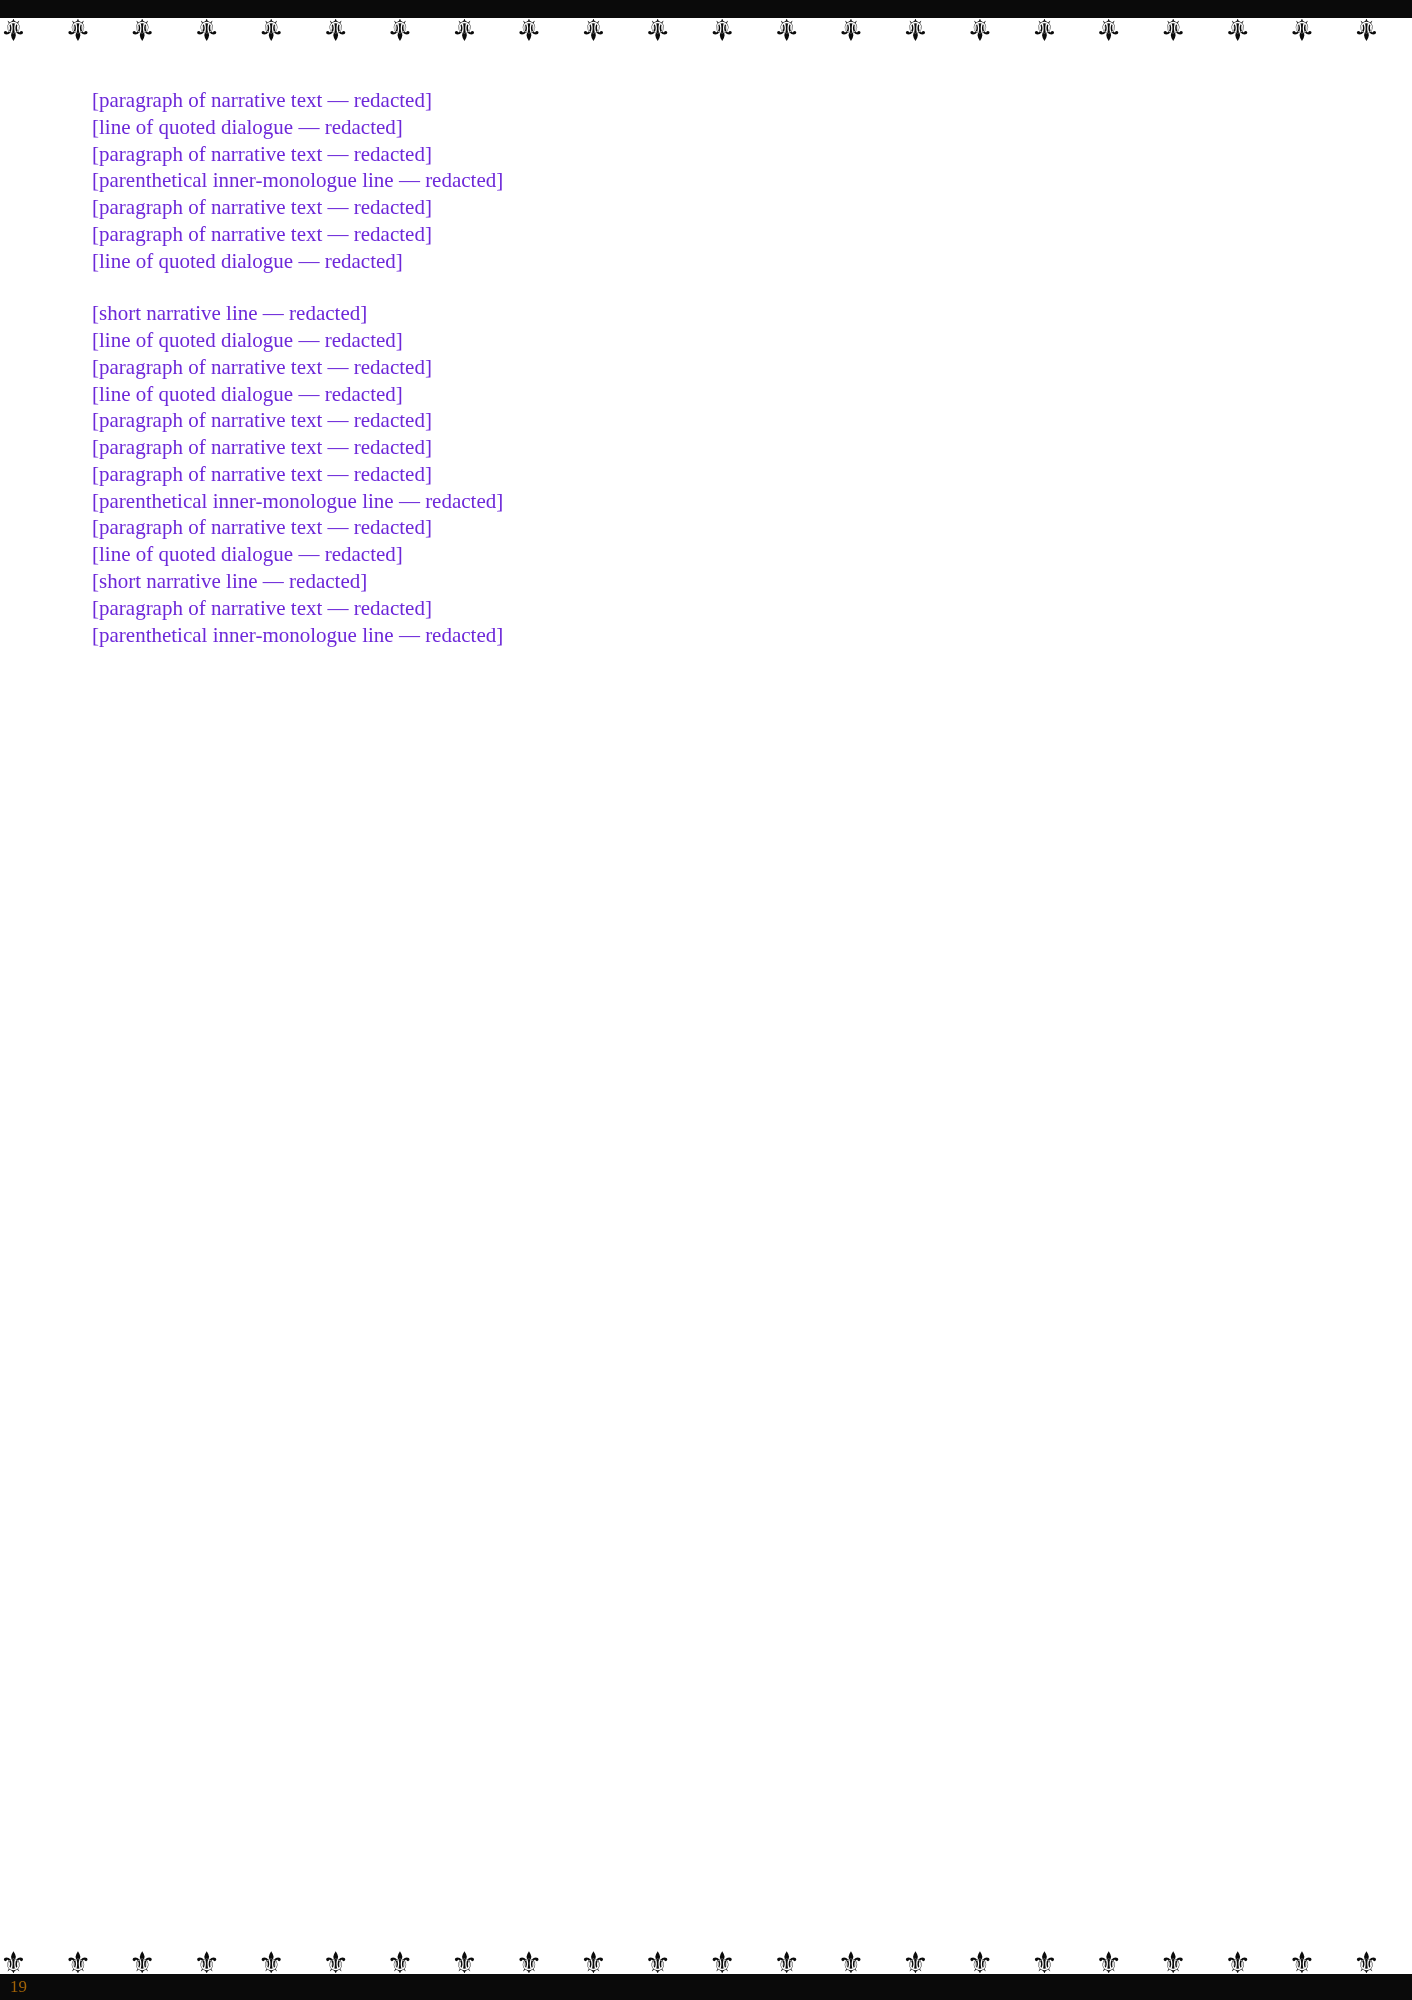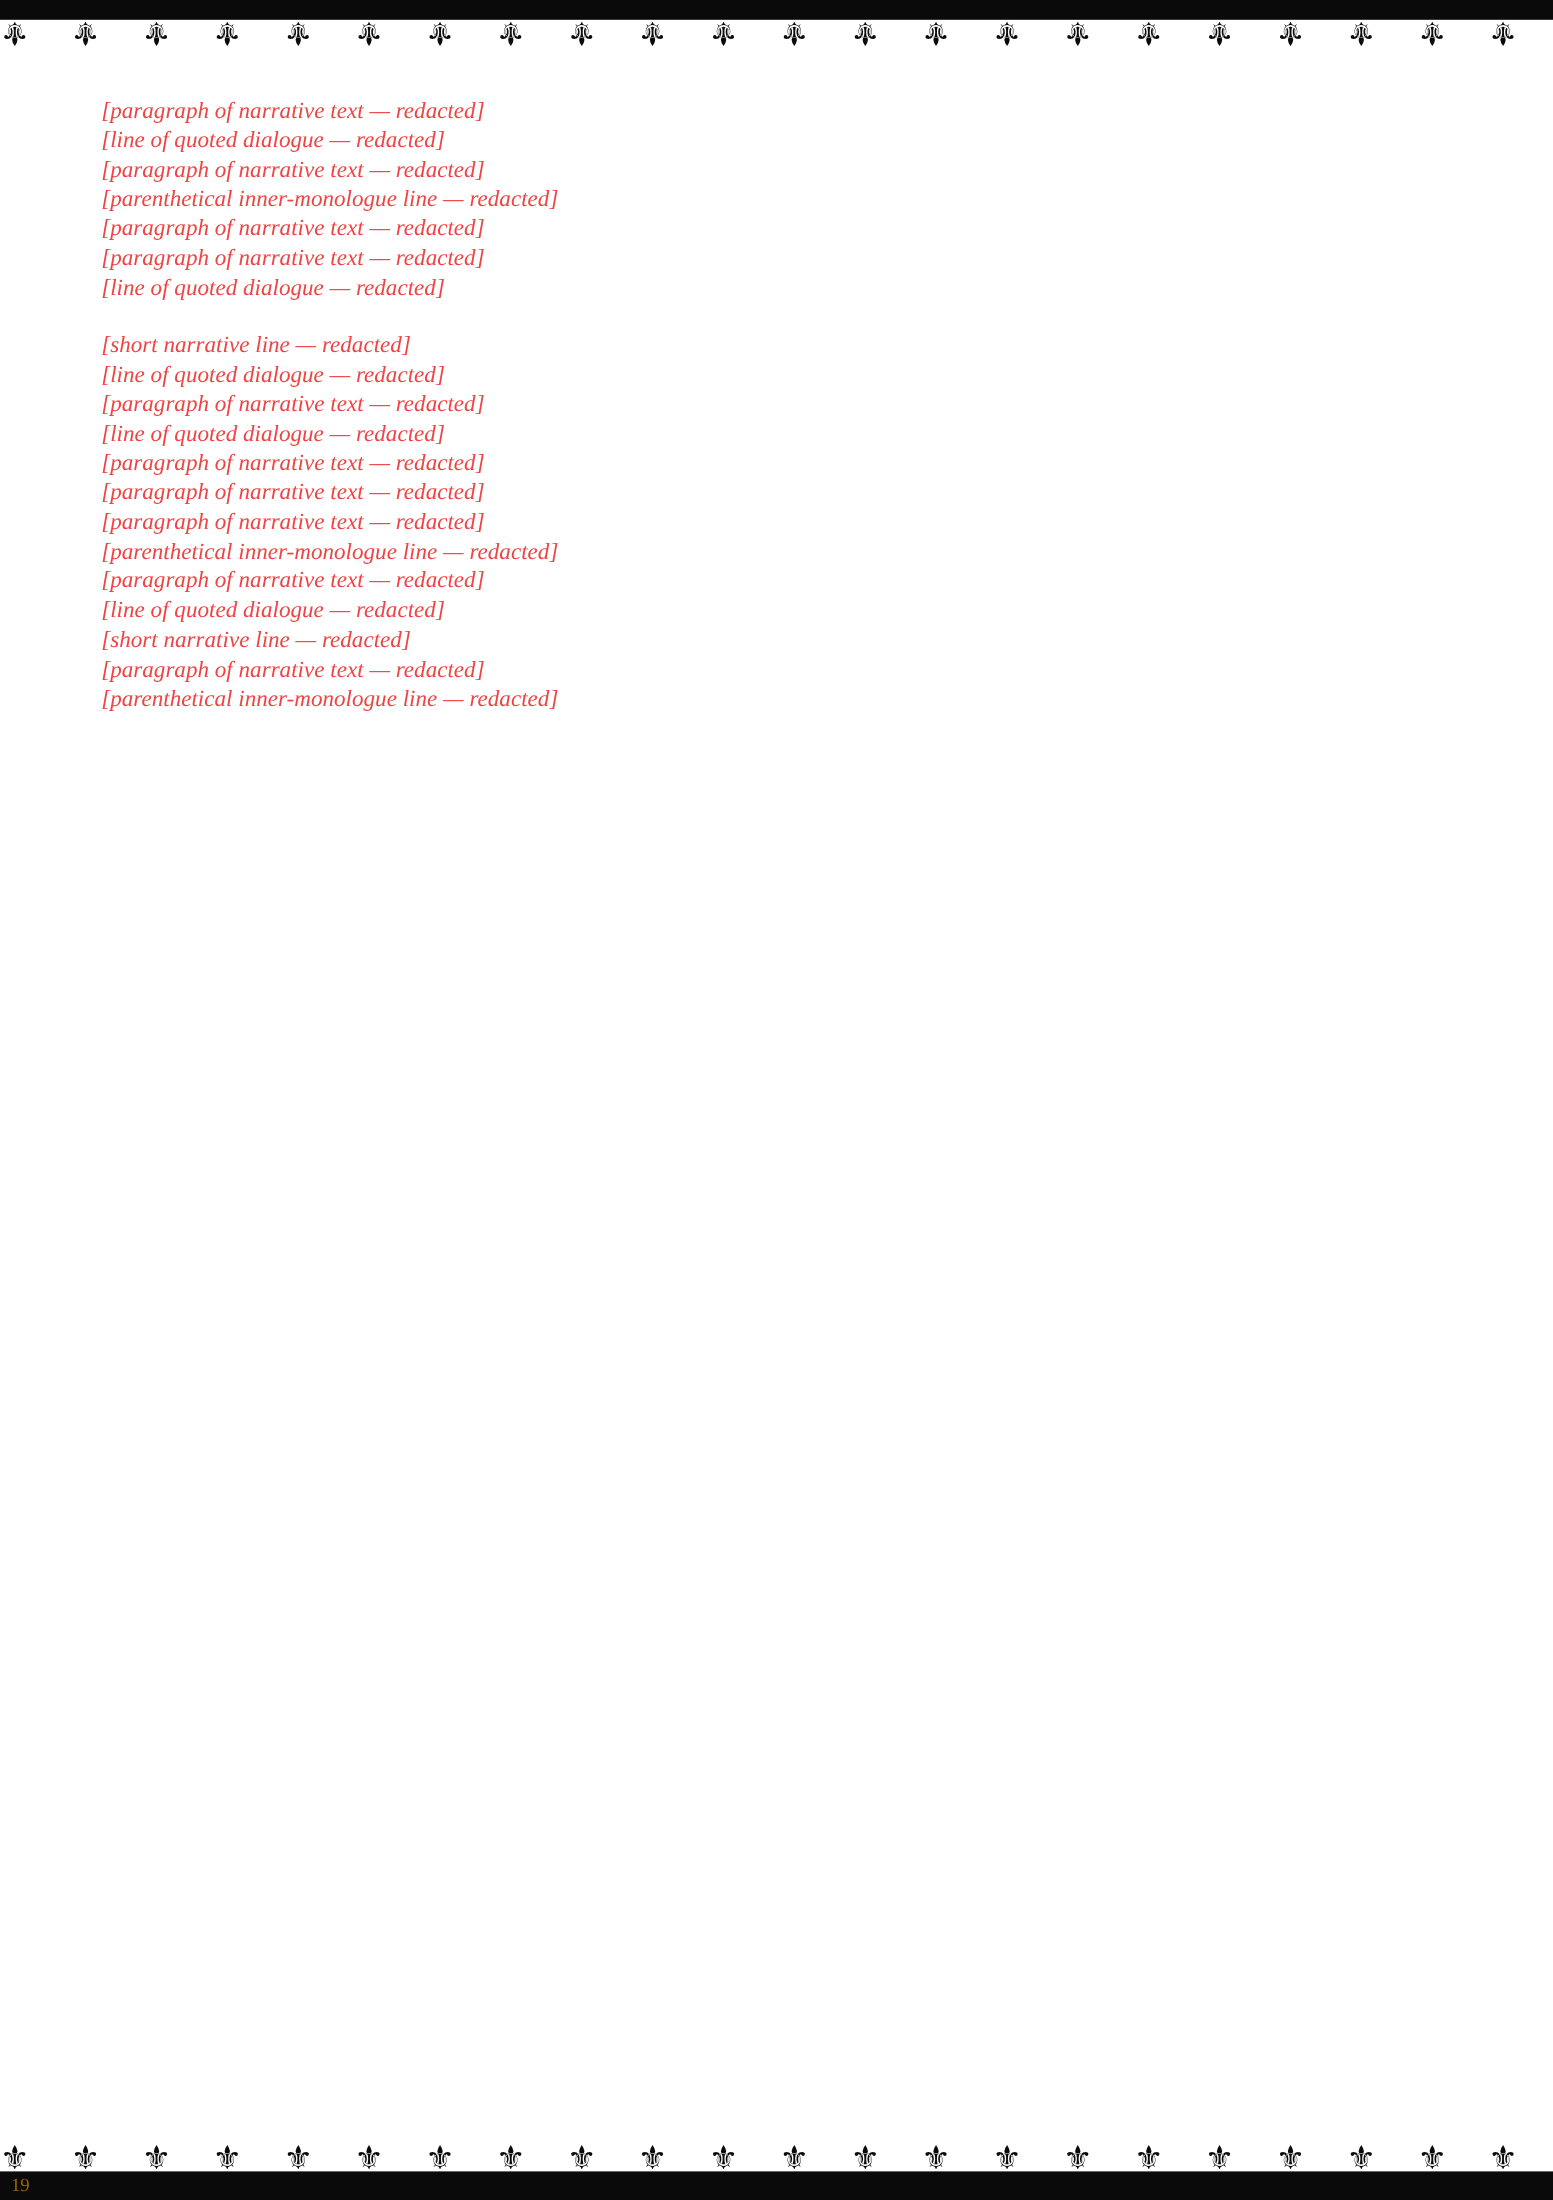--- a/index.html
+++ b/index.html
@@ -35,21 +35,21 @@
   
   .text-block {
     position: absolute;
     left: 92px; right: 60px; top: 88px; bottom: 80px;
     font-size: 21px; line-height: 1.18;
     color: #1a1a1a;
   }
   .text-block p { margin: 0 0 2px 0; }
   .text-block p.spacer-before { margin-top: 28px; }
   .redacted {
-    color: #ef4444; font-style: italic;
+    color: #6d28d9; 
   }
 </style>
 </head>
 <body>
 
 <div class="border-band band-top">
   <div class="bar bar-top"></div>
   <div class="ornament-row ornament-top">⚜ ⚜ ⚜ ⚜ ⚜ ⚜ ⚜ ⚜ ⚜ ⚜ ⚜ ⚜ ⚜ ⚜ ⚜ ⚜ ⚜ ⚜ ⚜ ⚜ ⚜ ⚜ ⚜ ⚜ ⚜ ⚜ ⚜ ⚜ ⚜ ⚜ ⚜ ⚜ ⚜ ⚜</div>
 </div>
 

